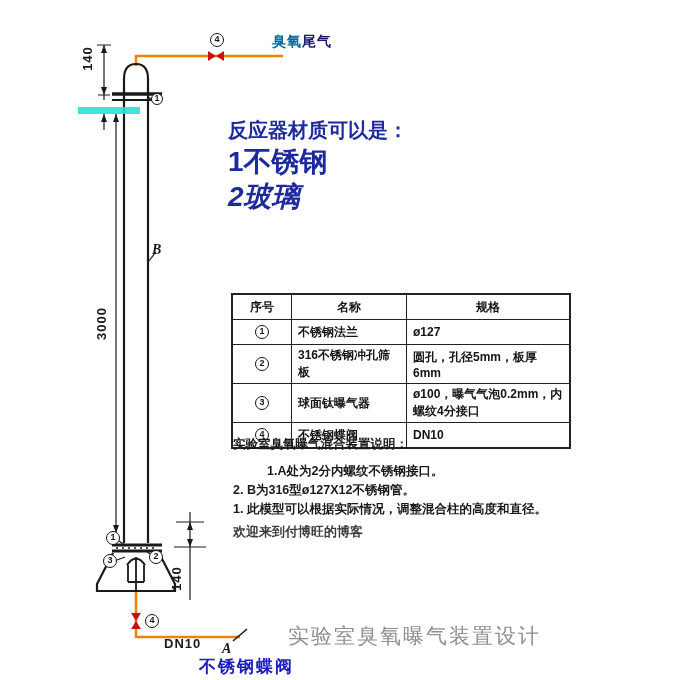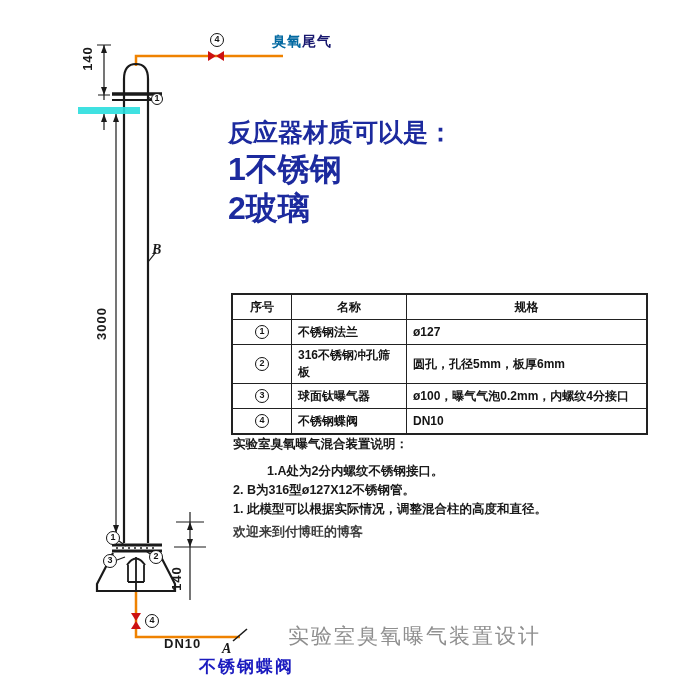--- a/index.html
+++ b/index.html
@@ -11,23 +11,23 @@
   .dim{font-size:13px;font-weight:700;color:#1a1a1a;letter-spacing:1px;}
   .marker{position:absolute;box-sizing:border-box;width:14px;height:14px;border:1.5px solid #141414;
           border-radius:50%;background:#fff;font-size:9px;font-weight:700;line-height:11px;
           text-align:center;color:#141414;}
   .pt-label{font-family:"Liberation Serif","DejaVu Serif",serif;font-style:italic;
             font-size:14px;font-weight:700;color:#1a1a1a;}
   .tailgas{font-size:14px;font-weight:700;letter-spacing:1px;}
   .inlet{font-size:17px;font-weight:700;letter-spacing:2px;}
   .dn10{font-size:13px;font-weight:700;color:#1a1a1a;letter-spacing:1px;}
   .material{line-height:1;font-weight:700;}
-  .material .m-title{font-size:25px;}
-  .material .m-item{font-size:32px;}
-  table.spec{position:absolute;left:231px;top:293px;width:417px;border-collapse:collapse;
+  .material .m-title{font-size:20px;}
+  .material .m-item{font-size:28px;}
+  table.spec{position:absolute;left:231px;top:293px;width:340px;border-collapse:collapse;
              border:2px solid #222;}
   table.spec th,table.spec td{border:1.5px solid #222;font-size:12px;font-weight:700;
              color:#141414;padding:2px 6px;height:20px;}
   table.spec th{text-align:center;}
   td.c-num{text-align:center;width:46px;}
   td.c-name{width:102px;}
   .cell-circle{display:inline-block;box-sizing:border-box;width:14px;height:14px;
                border:1.4px solid #141414;border-radius:50%;font-size:9px;line-height:11px;
                text-align:center;vertical-align:middle;}
   .notes{font-size:12.5px;font-weight:700;color:#1a1a1a;}
@@ -113,21 +113,21 @@
 
   <div class="lbl tailgas" style="left:272px;top:33px;">
     <span style="color:#0369a1;">臭氧</span><span style="color:#17176e;">尾气</span>
   </div>
   <div class="lbl dn10" style="left:164px;top:636px;">DN10</div>
   <div class="lbl inlet" style="left:199px;top:655px;color:#1b1bbf;">不锈钢蝶阀</div>
 
   <div class="lbl material" style="left:228px;top:120px;color:#1c2a9e;">
     <div class="m-title">反应器材质可以是：</div>
     <div class="m-item" style="margin-top:8px;">1不锈钢</div>
-    <div class="m-item" style="margin-top:7px;">2玻璃</div>
+    <div class="m-item" style="margin-top:7px;font-style:italic;">2玻璃</div>
   </div>
 
   <table class="spec">
     <thead>
       <tr>
         <th>序号</th>
         <th>名称</th>
         <th>规格</th>
       </tr>
     </thead>

